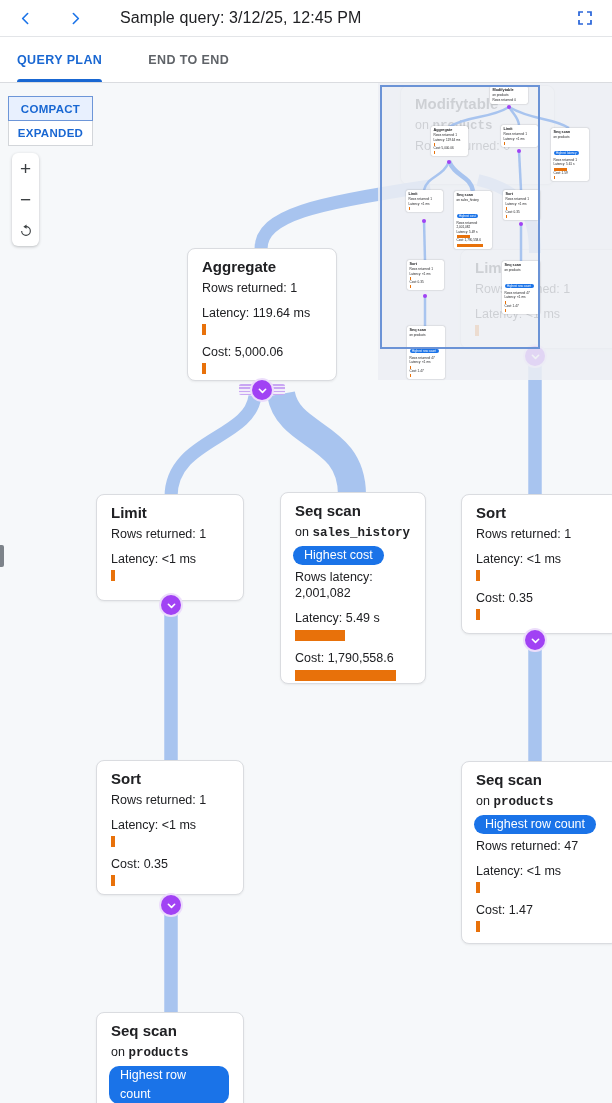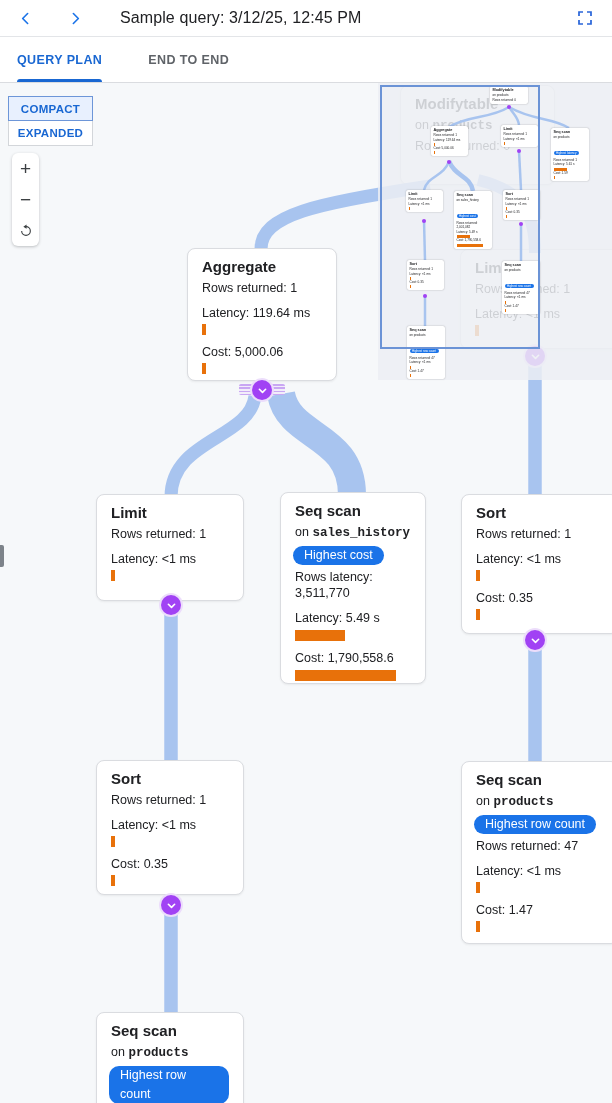--- a/index.html
+++ b/index.html
@@ -152,21 +152,21 @@
       <svg width="15" height="15" viewBox="0 0 24 24">
           <path d="M7 10l5 5 5-5" fill="none" stroke="#fff" stroke-width="2.6" stroke-linecap="round" stroke-linejoin="round"></path>
         </svg>
     </div>
 
     <div class="card" style="left:280px;top:409px;width:146px;height:192px">
       <div class="t">Seq scan</div>
       <div class="on"><span>on</span> <b>sales_history</b></div>
       <span class="pill">Highest cost</span>
       <div class="ln">Rows latency:</div>
-      <div class="ln">3,511,770</div>
+      <div class="ln">2,001,082</div>
       <div class="gap"></div>
       <div class="ln">Latency: 5.49 s</div>
       <span class="bar" style="width:50px"></span>
       <div class="gap"></div>
       <div class="ln">Cost: 1,790,558.6</div>
       <span class="bar" style="width:101px"></span>
     </div>
 
     <div class="card" style="left:461px;top:411px;width:158px;height:140px">
       <div class="t">Sort</div>

